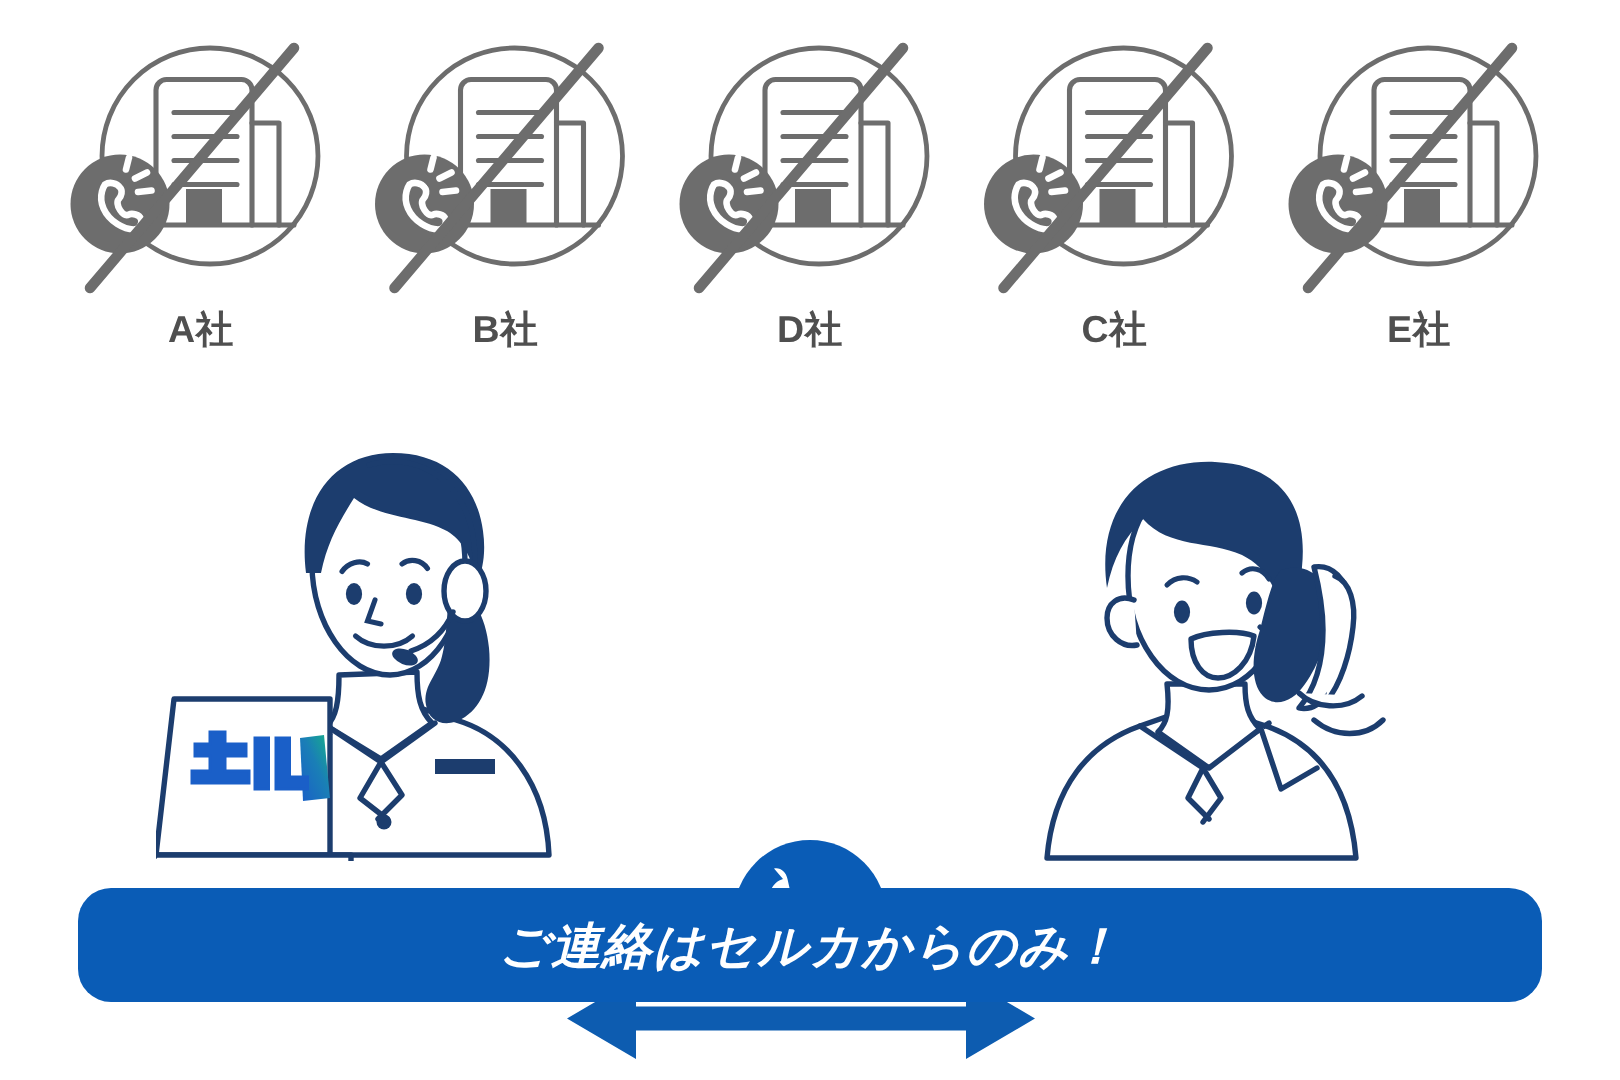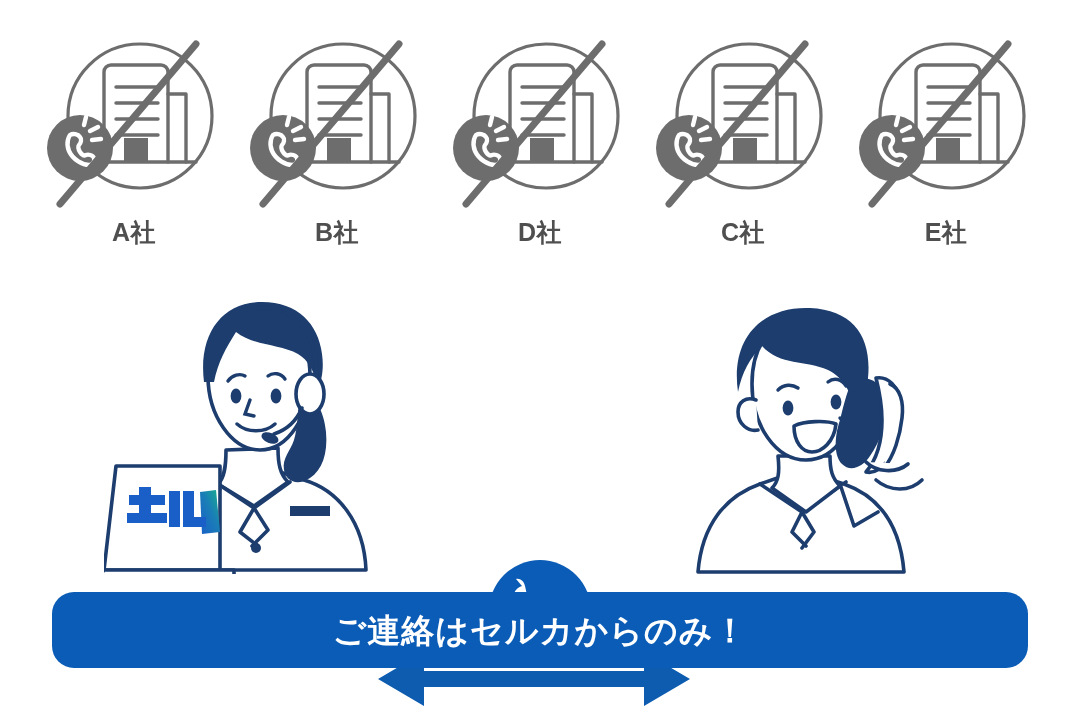--- a/index.html
+++ b/index.html
@@ -16,21 +16,21 @@
     width: 1080px;
     height: 720px;
     background: #ffffff;
     overflow: hidden;
   }
 
   
   #company-row {
     position: absolute;
     left: 0;
-    top: 32px;
+    top: 20px;
     width: 1080px;
     height: 230px;
     display: flex;
     justify-content: space-between;
     padding: 0 46px;
     box-sizing: border-box;
   }
   .company-item {
     position: relative;
     width: 176px;
@@ -109,20 +109,21 @@
     position: absolute;
     left: 52px;
     top: 592px;
     width: 976px;
     height: 76px;
     border-radius: 22px;
     background: #0a5cb6;
     display: flex;
     align-items: center;
     justify-content: center;
+    font-style: italic;
   }
   #banner-text {
     color: #ffffff;
     font-size: 33px;
     font-weight: 700;
     letter-spacing: 1px;
     line-height: 1;
     white-space: nowrap;
   }
 </style>

